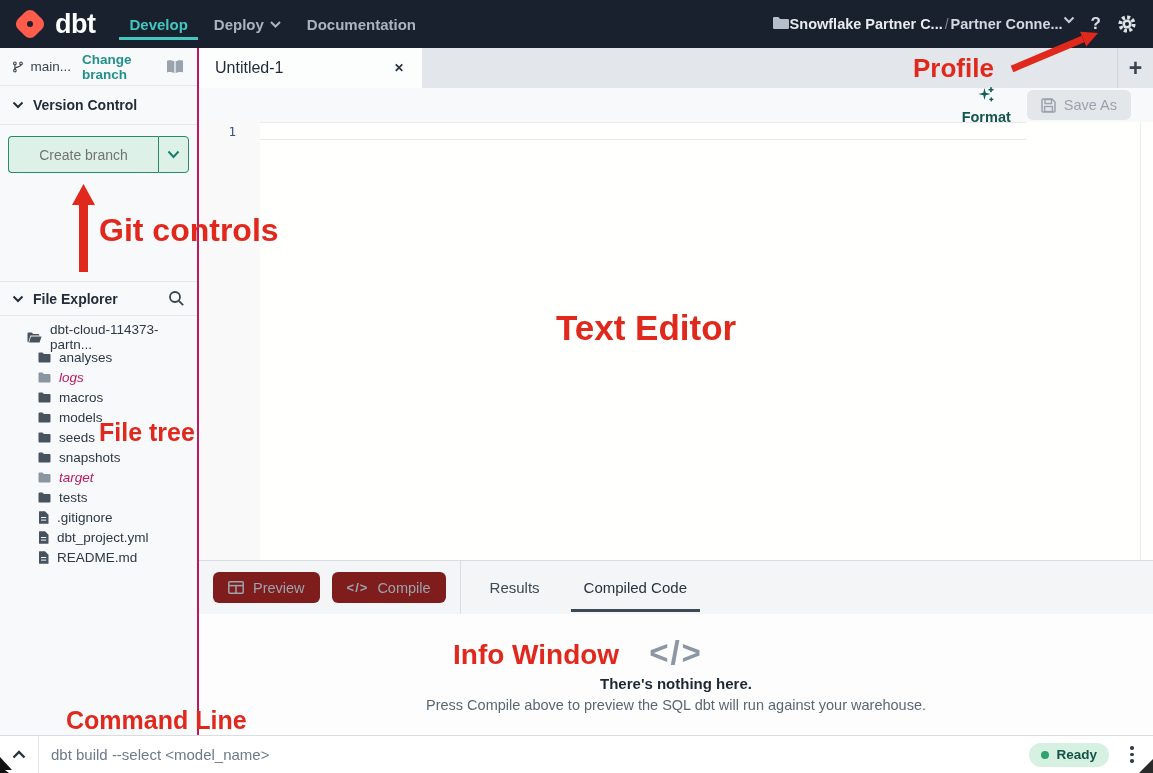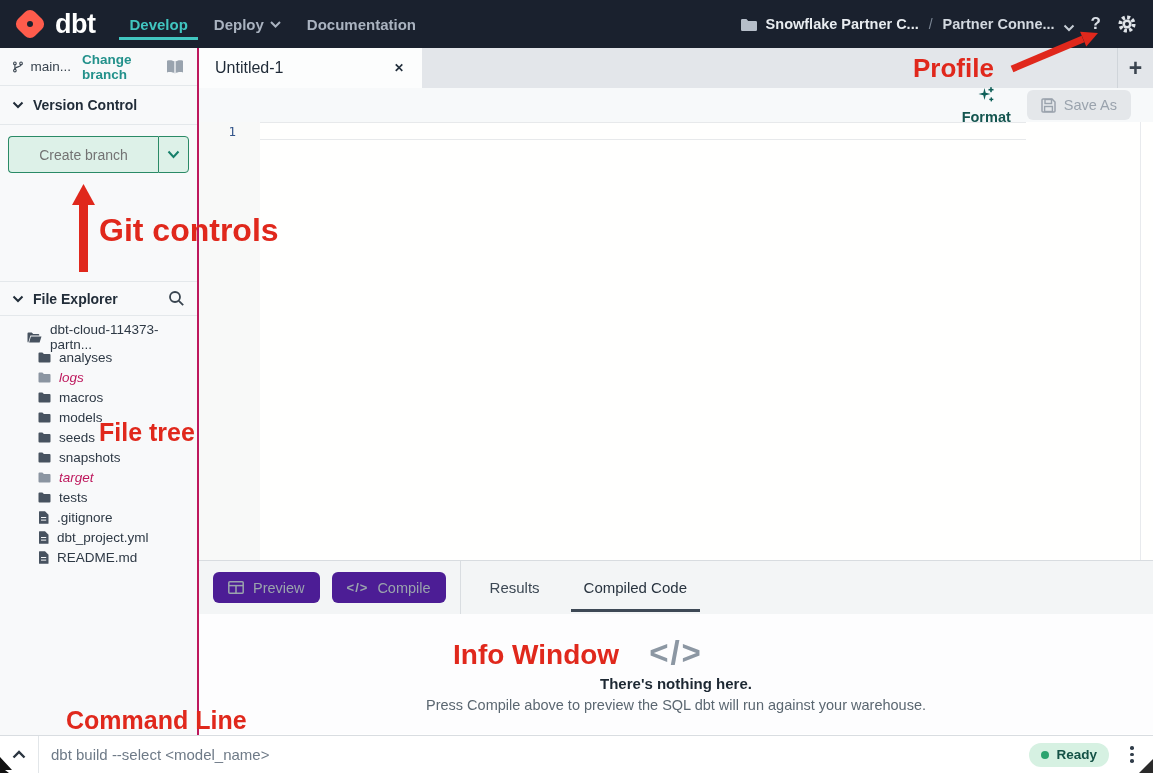--- a/index.html
+++ b/index.html
@@ -12,21 +12,21 @@
   .brand { display:flex; align-items:center; gap:9px; margin-left:14px; cursor:pointer; }
   .logo-shape { width:32px; height:32px; position:relative; display:inline-block; }
   .logo-core { position:absolute; left:4px; top:4px; width:24px; height:24px; background:#ff5c4c; border-radius:7px; transform:rotate(45deg); }
   .logo-dot { position:absolute; left:13px; top:13px; width:6px; height:6px; background:#1a212e; border-radius:50%; }
   .brand-text { color:#fff; font-size:27px; font-weight:bold; letter-spacing:-0.5px; }
   .nav-items { display:flex; align-items:stretch; height:32px; margin-left:24px; gap:6px; }
   .nav-item { display:flex; align-items:center; gap:6px; padding:0 10px; color:#aab3c0; font-size:15px; font-weight:600; position:relative; cursor:pointer; }
   .nav-item.active { color:#41c6c0; }
   .nav-item.active::after { content:""; position:absolute; left:0; right:0; bottom:0; height:3px; background:#41c6c0; }
   .nav-right { position:absolute; right:16px; top:0; height:48px; display:flex; align-items:center; gap:16px; }
-  .project-switcher { display:flex; align-items:flex-end; gap:8px; cursor:pointer; }
+  .project-switcher { display:flex; align-items:flex-start; cursor:pointer; }
   .ps-account { color:#e8ecf0; font-size:14.5px; font-weight:600; }
   .ps-sep { color:#7d8896; font-size:14px; margin:0 2px; }
   .ps-project { color:#d3d9e0; font-size:14.5px; font-weight:600; }
   .help-icon { color:#dbe0e7; font-size:17px; font-weight:bold; cursor:pointer; }
 
   
   .sidebar { position:absolute; left:0; top:48px; width:199px; height:687px; background:#f8f9fa; border-right:2px solid #be185d; }
   .branch-row { position:absolute; left:0; top:0; width:100%; height:38px; border-bottom:1px solid #e4e8eb; display:flex; align-items:center; padding:0 12px; gap:7px; }
   .branch-name { font-size:13.5px; color:#39444f; }
   .change-branch { font-size:13.5px; font-weight:600; color:#23918b; margin-left:4px; cursor:pointer; }
@@ -60,21 +60,21 @@
   
   .editor { position:absolute; left:199px; top:122px; width:954px; height:438px; background:#fffffe; }
   .gutter { position:absolute; left:0; top:0; width:61px; height:100%; background:#f8f9f8; }
   .linenum { position:absolute; left:0; top:2px; width:37px; text-align:right; font-family:"DejaVu Sans Mono", monospace; font-size:12.5px; color:#33558a; }
   .active-line { position:absolute; left:61px; top:0; width:766px; height:18px; background:#fffffe; border-top:1px solid #e7e9eb; border-bottom:1px solid #e7e9eb; }
   .editor-scroll-divider { position:absolute; left:941px; top:0; width:1px; height:100%; background:#e8eaed; }
 
   
   .bottom-panel { position:absolute; left:199px; top:560px; width:954px; height:175px; }
   .bp-header { height:54px; background:#f3f5f6; border-top:1px solid #d8dce0; display:flex; align-items:center; padding-left:14px; }
-  .bp-btn { height:31px; background:#4c1d95; border-radius:6px; padding:0 15px; display:flex; align-items:center; gap:9px; font-size:14.5px; color:#9aa4ad; cursor:pointer; }
+  .bp-btn { height:31px; background:#7f1d1d; border-radius:6px; padding:0 15px; display:flex; align-items:center; gap:9px; font-size:14.5px; color:#9aa4ad; cursor:pointer; }
   .bp-btn + .bp-btn { margin-left:12px; }
   .code-glyph { font-size:13px; font-weight:bold; letter-spacing:1px; }
   .bp-divider { width:1px; align-self:stretch; background:#d9dde1; margin-left:14px; }
   .bp-tab { height:53px; display:flex; align-items:center; padding:0 9px; margin-left:20px; font-size:15px; color:#3c4854; position:relative; cursor:pointer; }
   .bp-tab.active { color:#28333f; padding:0 13px; margin-left:22px; }
   .bp-tab.active::after { content:""; position:absolute; left:0; right:0; bottom:2px; height:3px; background:#3e4956; }
   .bp-body { height:120px; background:#fdfdfe; display:flex; flex-direction:column; align-items:center; justify-content:center; text-align:center; }
   .empty-icon { font-size:33px; font-weight:bold; color:#8c97a3; letter-spacing:2px; line-height:1; }
   .empty-title { font-size:15px; font-weight:bold; color:#1d2833; margin-top:6px; }
   .empty-sub { font-size:14.5px; color:#5b6771; margin-top:5px; }
@@ -388,17 +388,18 @@
 
     <line x1="83.5" y1="272" x2="83.5" y2="203" stroke="#e0281c" stroke-width="9"></line>
     <polygon points="83.5,184 72,205 95,205" fill="#e0281c"></polygon>
 
     <polygon points="1153,759 1153,773 1139,773" fill="#2a2a2a"></polygon>
 
     <polygon points="0,757 12,770 5,770 9,773 0,773" fill="#111"></polygon>
   </svg>
   <div class="ann ann-profile">Profile</div>
   <div class="ann ann-git">Git controls</div>
+  <div class="ann ann-editor">Text Editor</div>
   <div class="ann ann-filetree">File tree</div>
   <div class="ann ann-info">Info Window</div>
   <div class="ann ann-cmd">Command Line</div>
 
 </div>
 
 </body></html>

